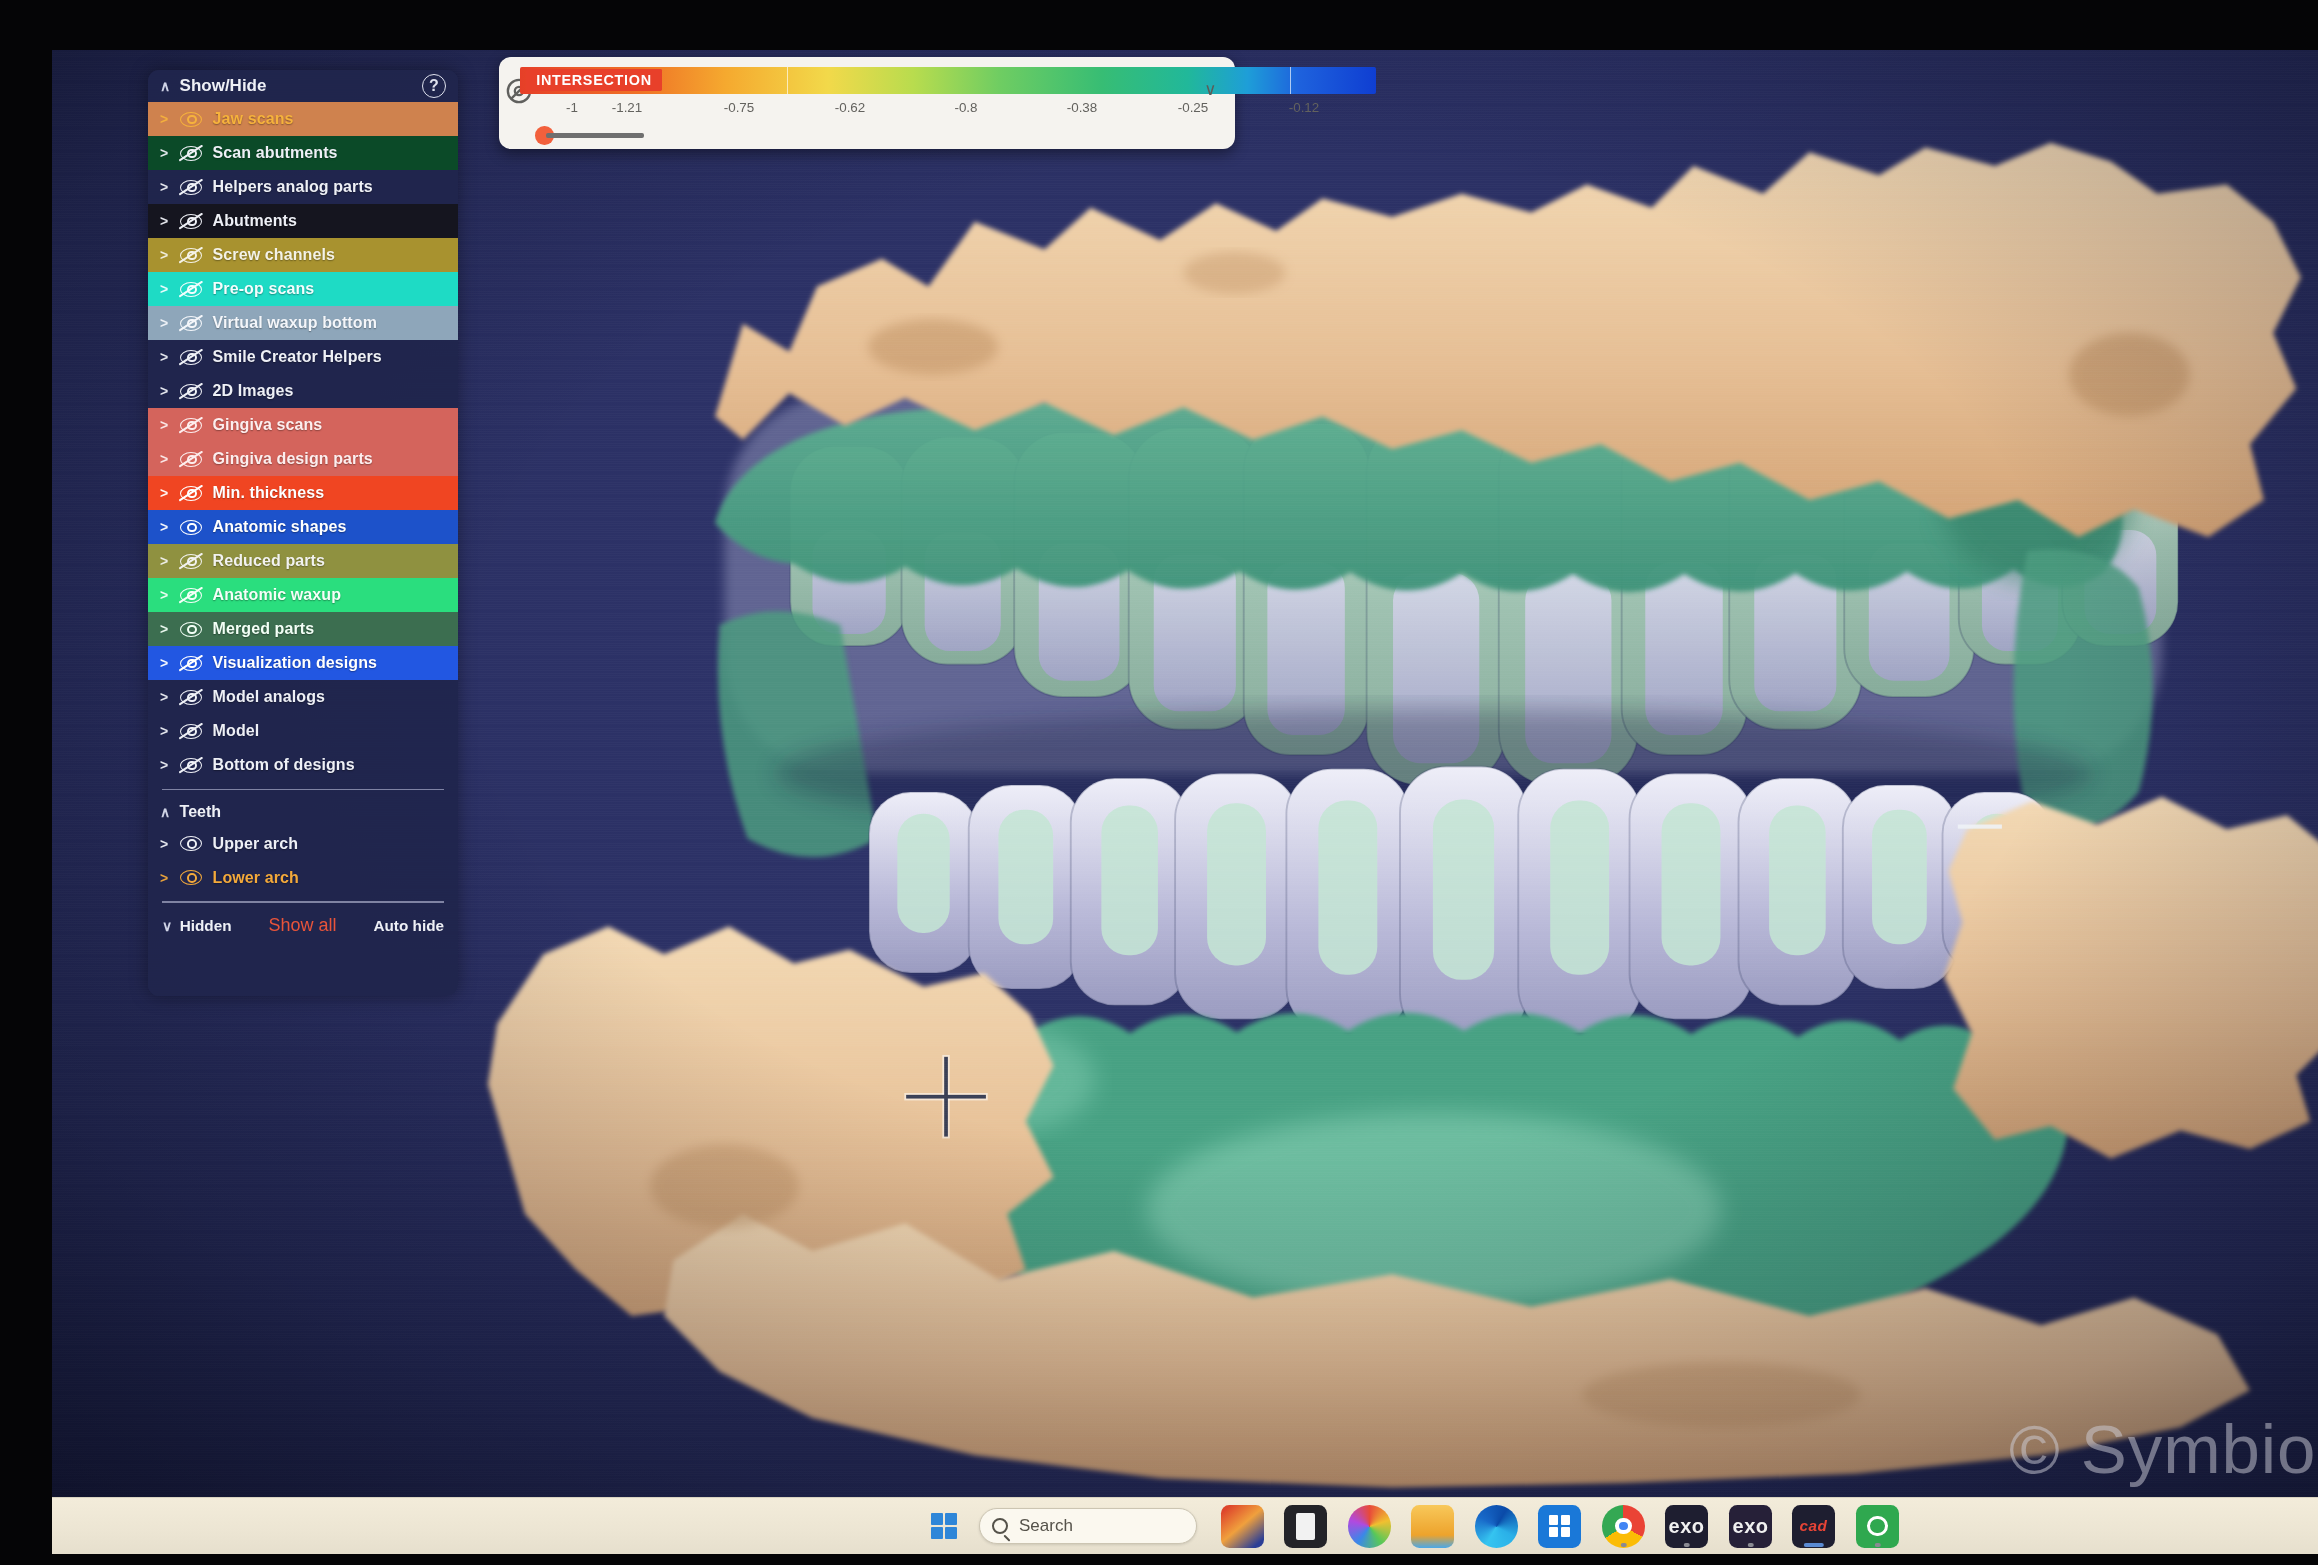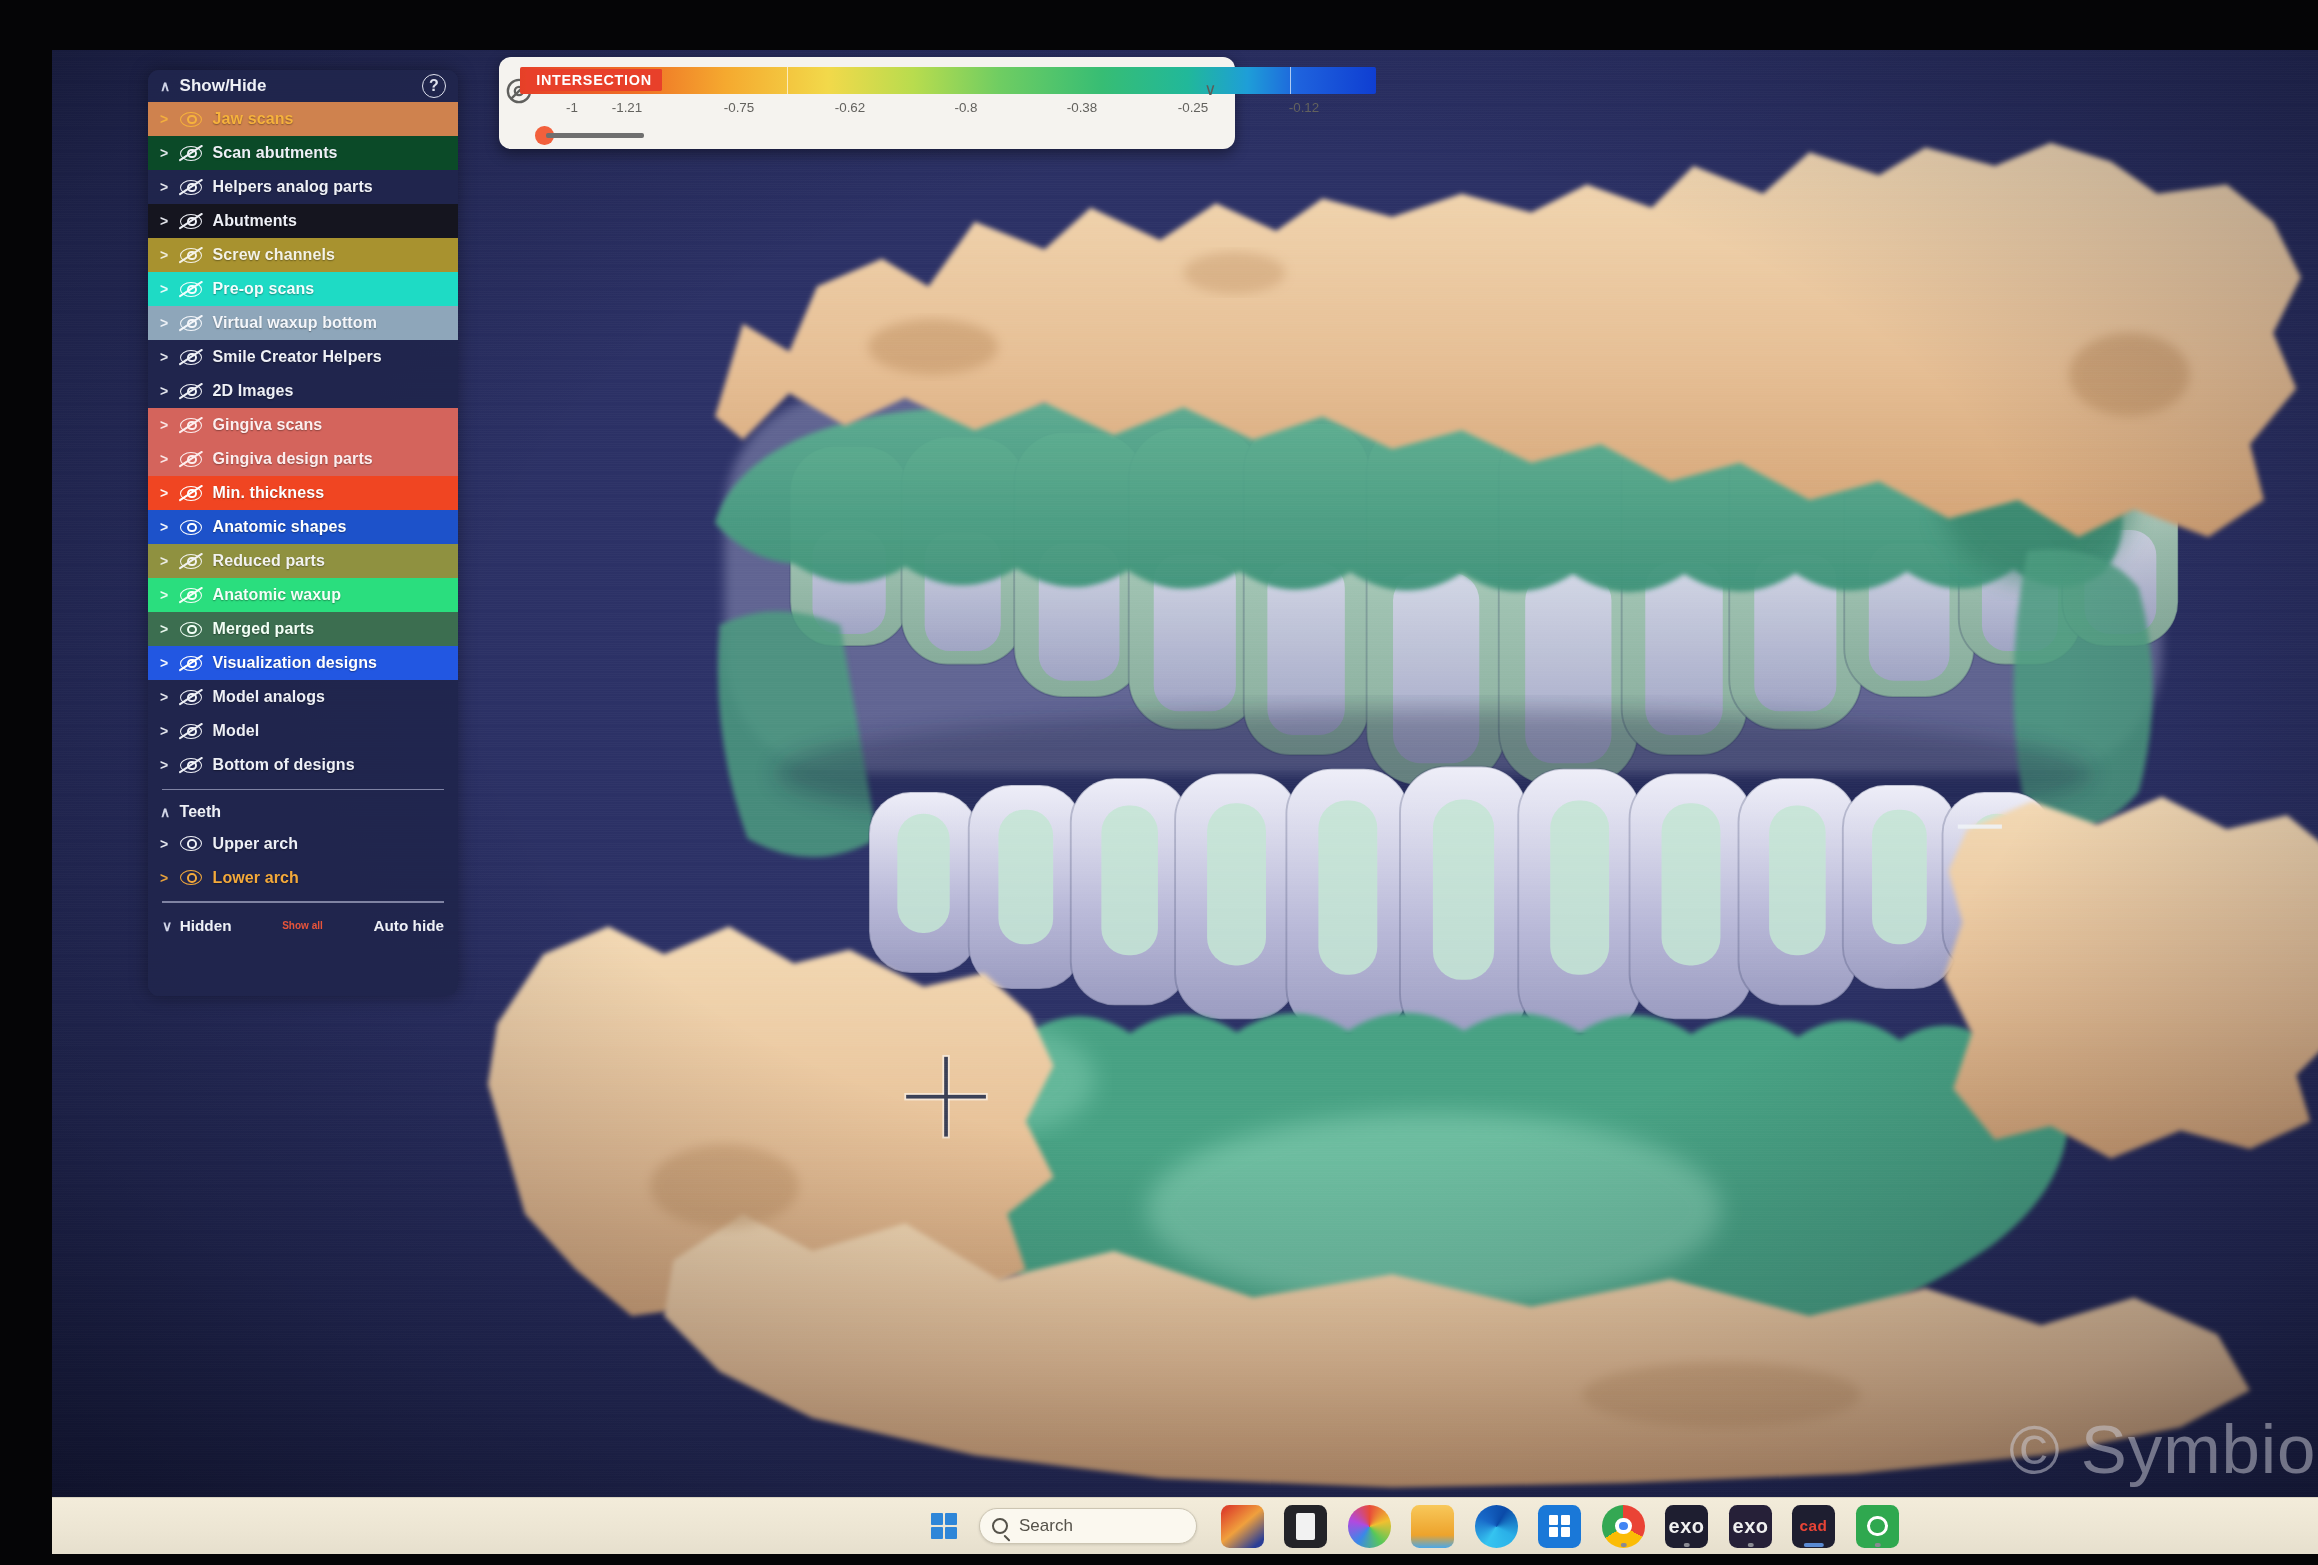--- a/index.html
+++ b/index.html
@@ -29,21 +29,21 @@
                 text-shadow:0 0.5px 1.4px rgba(0,0,0,.35);white-space:nowrap;}
   .eye{position:relative;width:22px;height:15px;border:1.9px solid currentColor;border-radius:50%;flex:0 0 auto;}
   .eye::before{content:'';position:absolute;left:5.6px;top:1.9px;width:5.6px;height:5.6px;border:2.3px solid currentColor;border-radius:50%;}
   .eye-off::after{content:'';position:absolute;left:-4.6px;top:5.6px;width:28px;height:2.3px;background:currentColor;
                   transform:rotate(-33deg);border-radius:1.4px;}
   .pdivider{height:1.4px;background:rgba(205,210,235,.55);margin:6.5px 14px;}
   .subhead{height:30px;display:flex;align-items:center;padding:0 12px;color:#eef0f6;}
   .subhead .ptitle{font-size:16px;font-weight:700;margin-left:9.3px;}
   .pfoot{height:33px;display:flex;align-items:center;padding:0 14px;color:#eef0f6;}
   .pfoot .flabel{font-size:15.3px;font-weight:700;margin-left:7.4px;}
-  .pfoot .fshow{flex:1;text-align:center;font-size:10px;font-weight:700;}
+  .pfoot .fshow{flex:1;text-align:center;font-size:18px;font-weight:400;}
   .pfoot .fauto{font-size:15.3px;font-weight:700;}
   
   #legend{position:absolute;left:447px;top:7.4px;width:736px;height:92px;background:#f5f3ef;
           border-radius:12px;box-shadow:0 4.6px 14px rgba(0,0,0,.4);}
   #legend .lbar{position:absolute;left:21.3px;top:9.3px;width:856px;height:27px;border-radius:1.9px;
     background:linear-gradient(90deg,#e63f28 0%,#ef7226 14%,#f5a92f 24%,#f2d94a 36%,#b8dc4e 46%,#6fcd62 56%,#37bd74 68%,#21b89a 78%,#1e9ed8 85%,#1e62dd 91%,#0f3ed2 100%);}
   #legend .lsep{position:absolute;top:9.3px;width:1.4px;height:27px;background:rgba(255,255,255,.65);}
   #legend .lbadge{position:absolute;left:27px;top:12px;height:21.3px;padding:0 10.2px;background:#e8402a;
     color:#fff;font-size:14.4px;font-weight:700;letter-spacing:0.7px;display:flex;align-items:center;border-radius:1.4px;}
   #legend .ltick{position:absolute;top:43px;width:74px;margin-left:-37px;text-align:center;
@@ -77,21 +77,21 @@
   
   .t-colorful{background:linear-gradient(140deg,#de452c 10%,#f0a03d 48%,#2c3f96 88%);}
   .t-doc{background:#232328;} .t-doc i{display:block;width:18.5px;height:27px;background:#f2f2f2;border-radius:1.9px;}
   .t-wheel{background:conic-gradient(#e84a3a,#f0c030,#58c858,#3a88e8,#b04ae0,#e84a3a);border-radius:50%;}
   .t-folder{background:linear-gradient(180deg,#f8c85a 0%,#eda32c 70%,#4aa8e8 100%);}
   .t-edge{background:conic-gradient(from 210deg,#35c4f0,#1868c8,#0a4aa8,#2ab0e8,#35c4f0);border-radius:50%;}
   .t-store{background:#1a78d8;} .t-store i{display:grid;grid-template-columns:9.3px 9.3px;grid-template-rows:9.3px 9.3px;gap:2.8px;}
   .t-store i b{background:#fff;border-radius:0.9px;}
   .t-chrome{background:conic-gradient(#ea4335 0 33%,#fbbc05 33% 66%,#34a853 66% 100%);border-radius:50%;position:relative;}
   .t-chrome i{width:16.7px;height:16.7px;border-radius:50%;background:#4285f4;border:4.2px solid #fff;}
-  .t-exo1{background:#1e1e30;} .t-exo2{background:#262038;} .t-cad{background:#1e1e30;}
+  .t-exo1{background:#1e1e30;} .t-exo2{background:#262038;} .t-cad{background:#1e1e30;font-style:italic;}
   .exotxt{color:#f0f0f0;font-size:20px;font-weight:700;letter-spacing:0.5px;}
   .cadtxt{color:#e84436;font-size:15.3px;font-weight:700;letter-spacing:0.5px;}
   .t-green{background:#2fa84f;} .t-green i{width:20.4px;height:20.4px;border:3.7px solid #fff;border-radius:50%;}
 </style>
 </head>
 <body>
 
 <div id="stage">
   <div id="screen">
 

